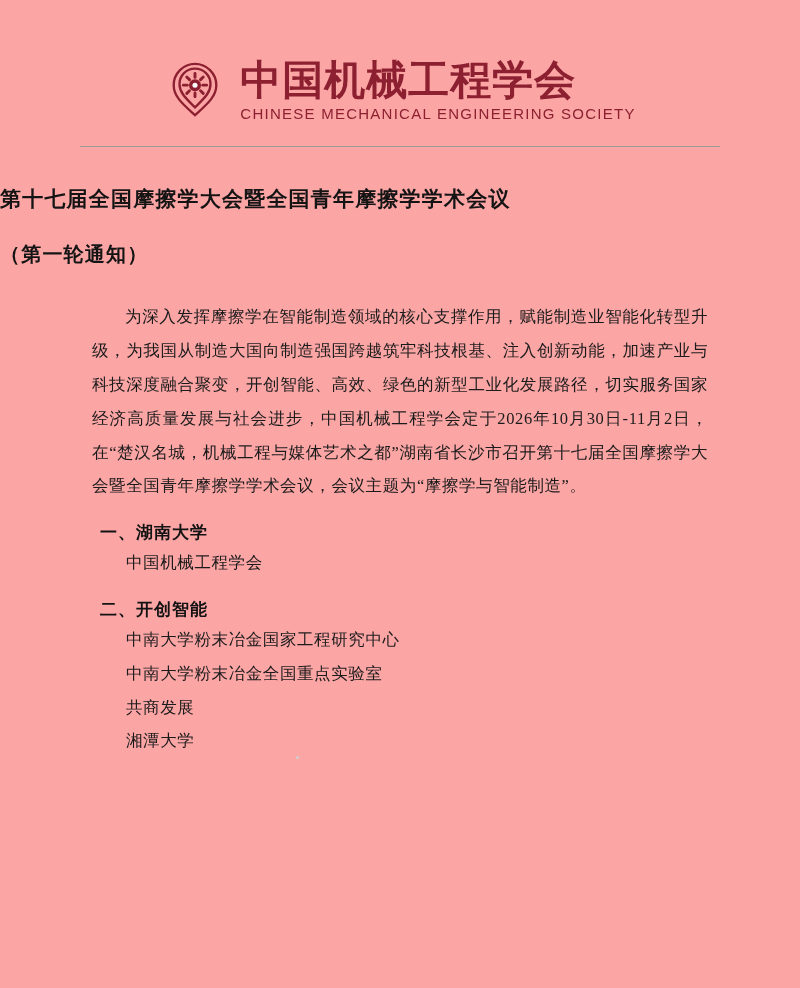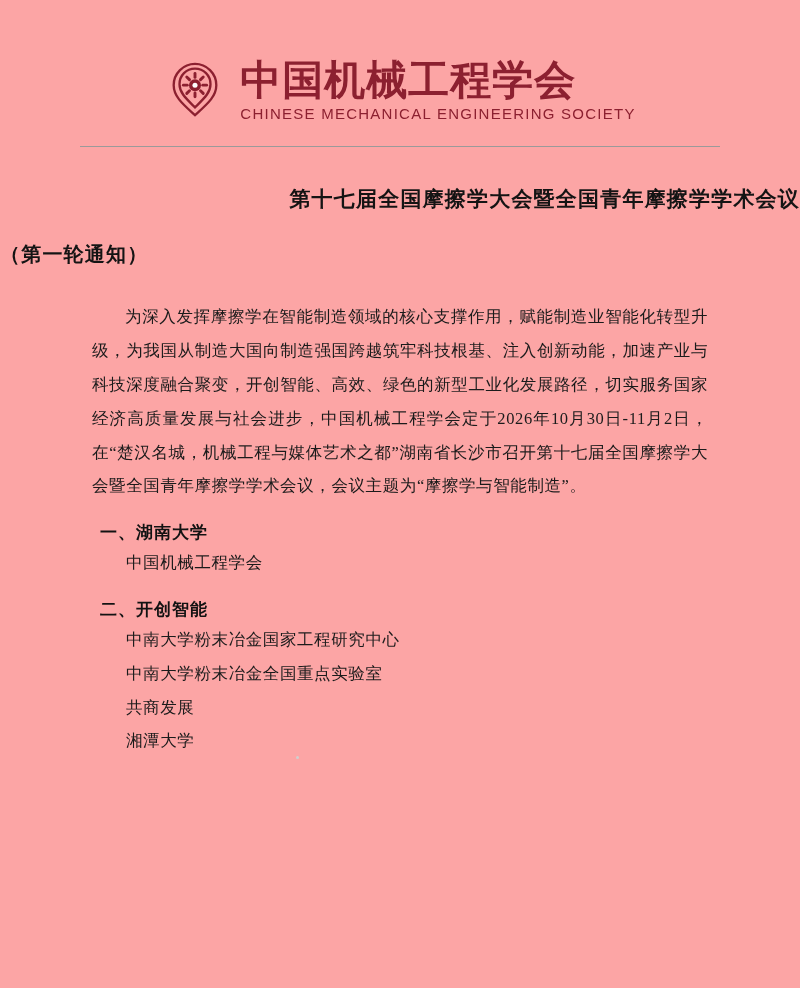--- a/index.html
+++ b/index.html
@@ -66,21 +66,21 @@
 
   .rule {
     width: 640px;
     height: 1px;
     background: #9a9a9a;
     margin: 18px auto 0 auto;
   }
 
   
   .doc-title {
-    text-align: right;
+    text-align: left;
     font-size: 21px;
     font-weight: bold;
     letter-spacing: 1.2px;
     margin-top: 38px;
     color: #141414;
   }
   .doc-subtitle {
     text-align: left;
     font-size: 20px;
     font-weight: bold;

